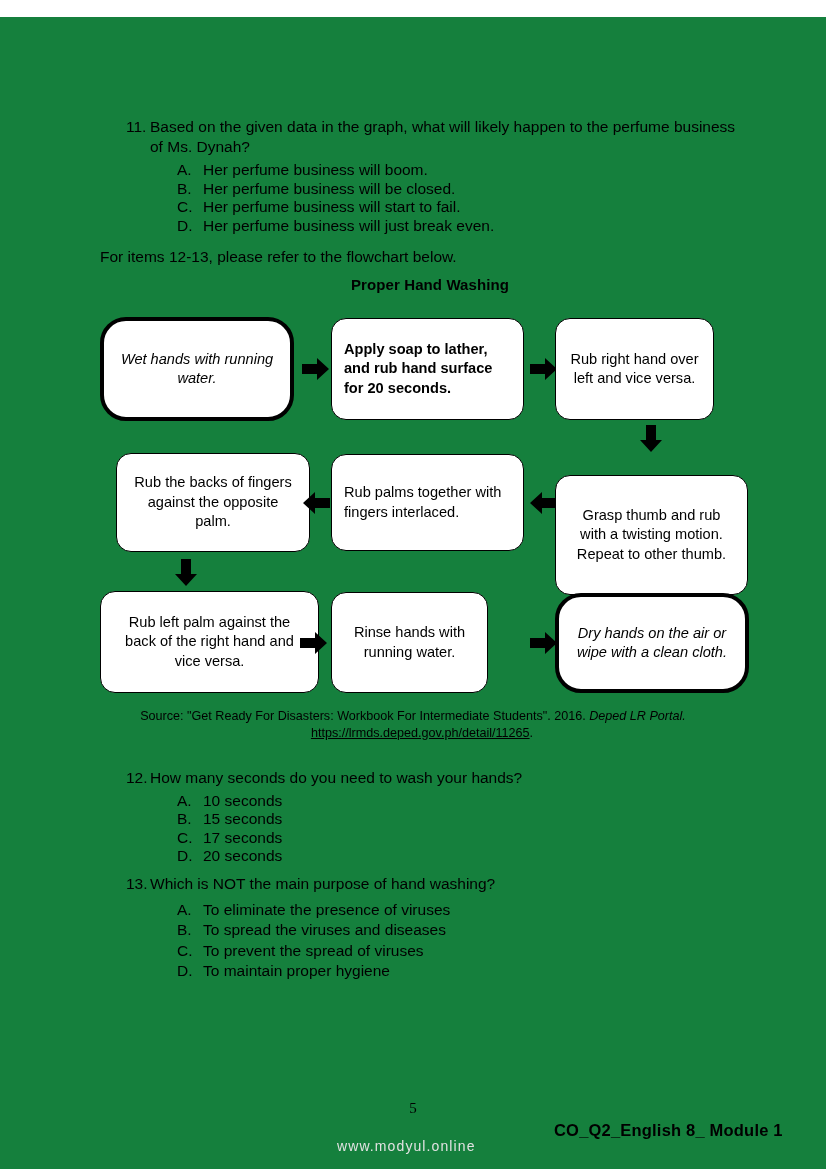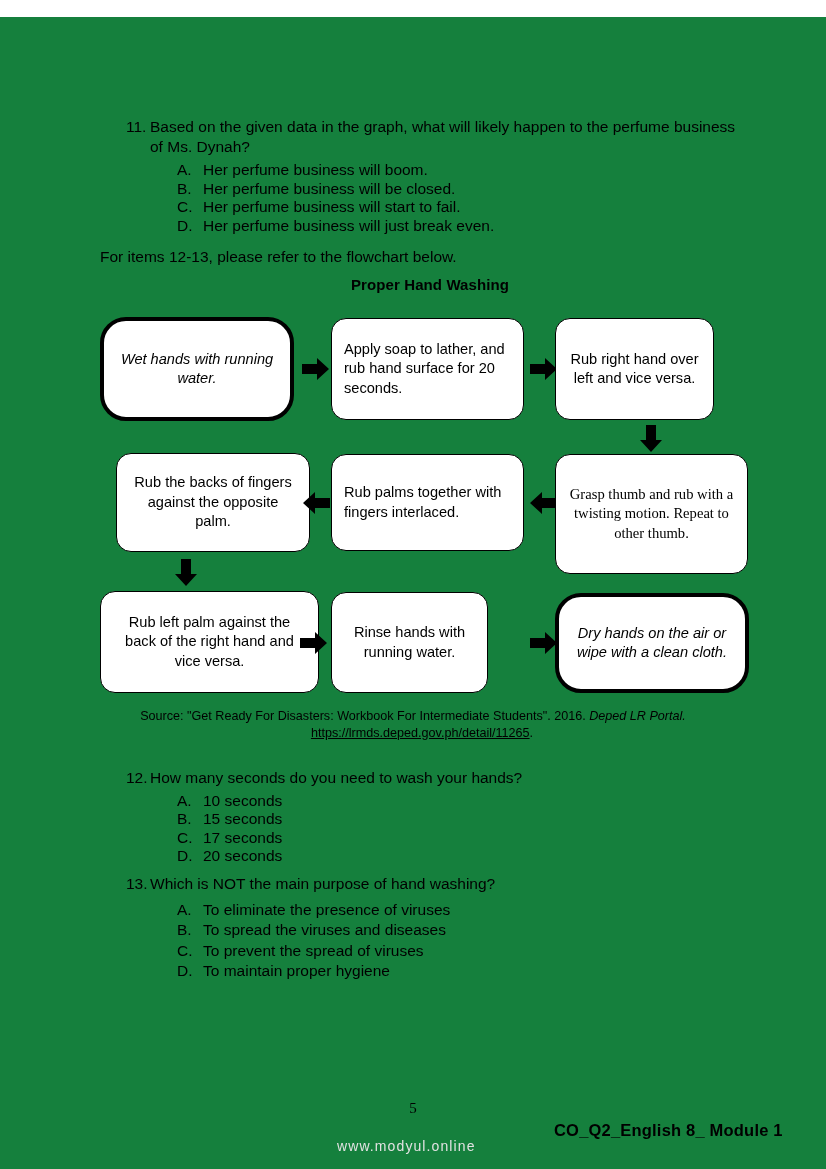--- a/index.html
+++ b/index.html
@@ -178,21 +178,21 @@
   <div class="fc-box thick" style="left:100px; top:300px; width:194px; height:104px;">
     <span class="fc-text">Wet hands with running water.</span>
   </div>
 
   <div class="fc-arrow" style="left:302px; top:341px;">
     <svg width="28" height="22" viewBox="0 0 28 22" aria-hidden="true">
       <path d="M0 6 H15 V0 L27 11 L15 22 V16 H0 Z" fill="#000000"></path>
     </svg>
   </div>
 
-  <div class="fc-box align-left" style="left:331px; top:301px; width:193px; height:102px;">
+  <div class="fc-box align-left" style="left:331px; top:301px; width:193px; height:102px;font-weight:bold;">
     <span class="fc-text">Apply soap to lather, and rub hand surface for 20 seconds.</span>
   </div>
 
   <div class="fc-arrow" style="left:530px; top:341px;">
     <svg width="28" height="22" viewBox="0 0 28 22" aria-hidden="true">
       <path d="M0 6 H15 V0 L27 11 L15 22 V16 H0 Z" fill="#000000"></path>
     </svg>
   </div>
 
   <div class="fc-box" style="left:555px; top:301px; width:159px; height:102px;">
@@ -218,21 +218,21 @@
   <div class="fc-box align-left" style="left:331px; top:437px; width:193px; height:97px;">
     <span class="fc-text">Rub palms together with fingers interlaced.</span>
   </div>
 
   <div class="fc-arrow" style="left:529px; top:475px;">
     <svg width="28" height="22" viewBox="0 0 28 22" aria-hidden="true">
       <path d="M28 6 H13 V0 L1 11 L13 22 V16 H28 Z" fill="#000000"></path>
     </svg>
   </div>
 
-  <div class="fc-box" style="left:555px; top:437px; width:193px; height:120px;font-family:Liberation Serif, serif;">
+  <div class="fc-box" style="left:555px; top:458px; width:193px; height:120px;">
     <span class="fc-text">Grasp thumb and rub with a twisting motion. Repeat to other thumb.</span>
   </div>
 
   <div class="fc-arrow" style="left:175px; top:542px;">
     <svg width="22" height="28" viewBox="0 0 22 28" aria-hidden="true">
       <path d="M6 0 H16 V15 H22 L11 27 L0 15 H6 Z" fill="#000000"></path>
     </svg>
   </div>
 
   <div class="fc-box" style="left:100px; top:574px; width:219px; height:102px;">

